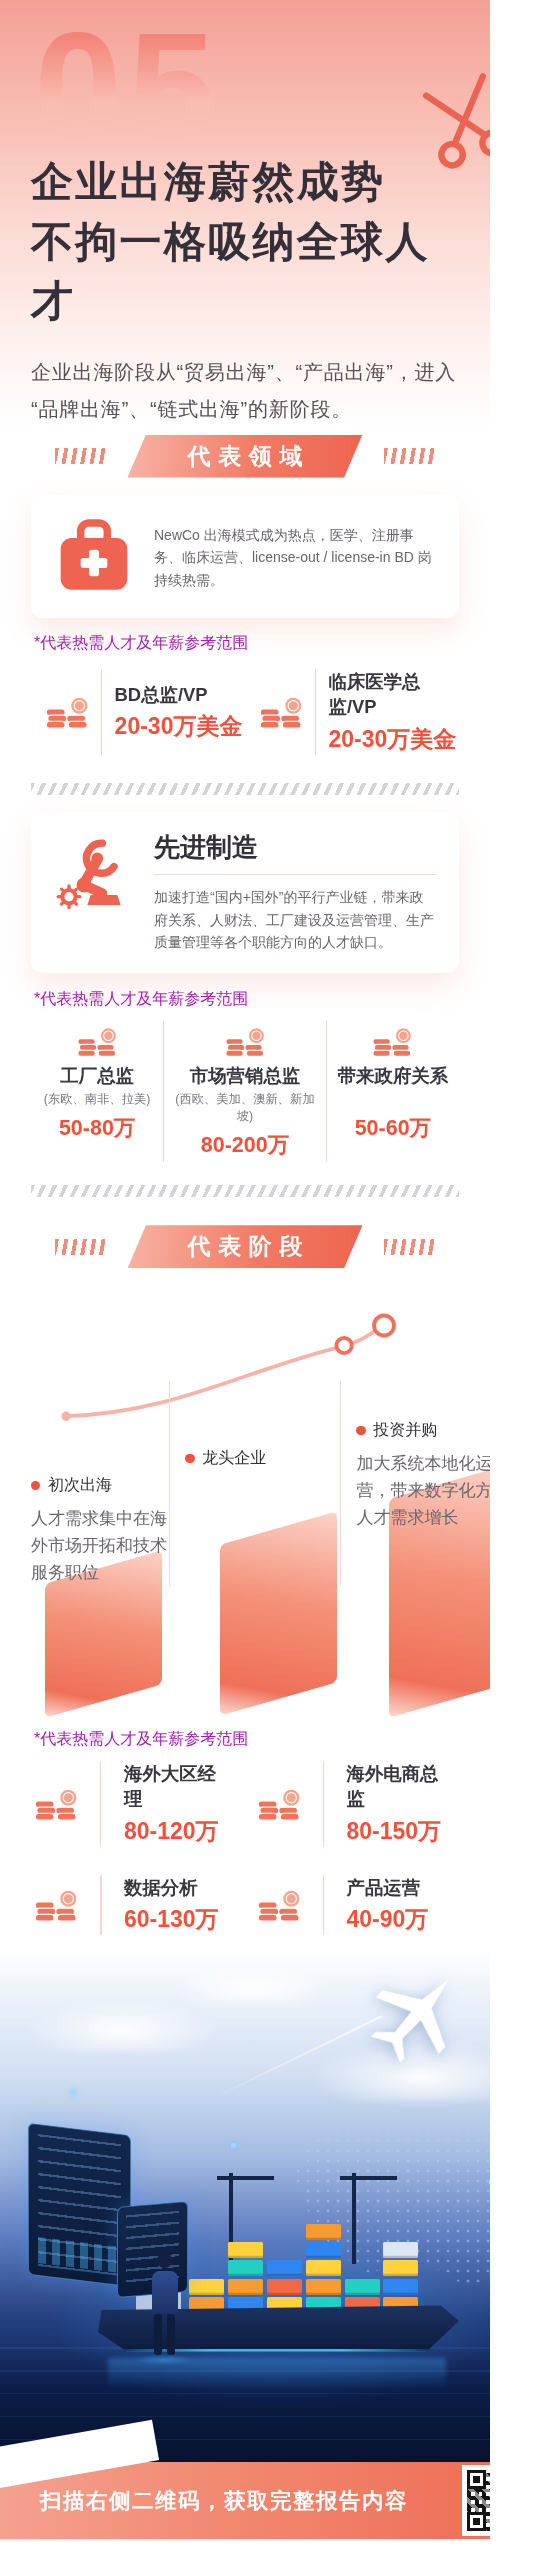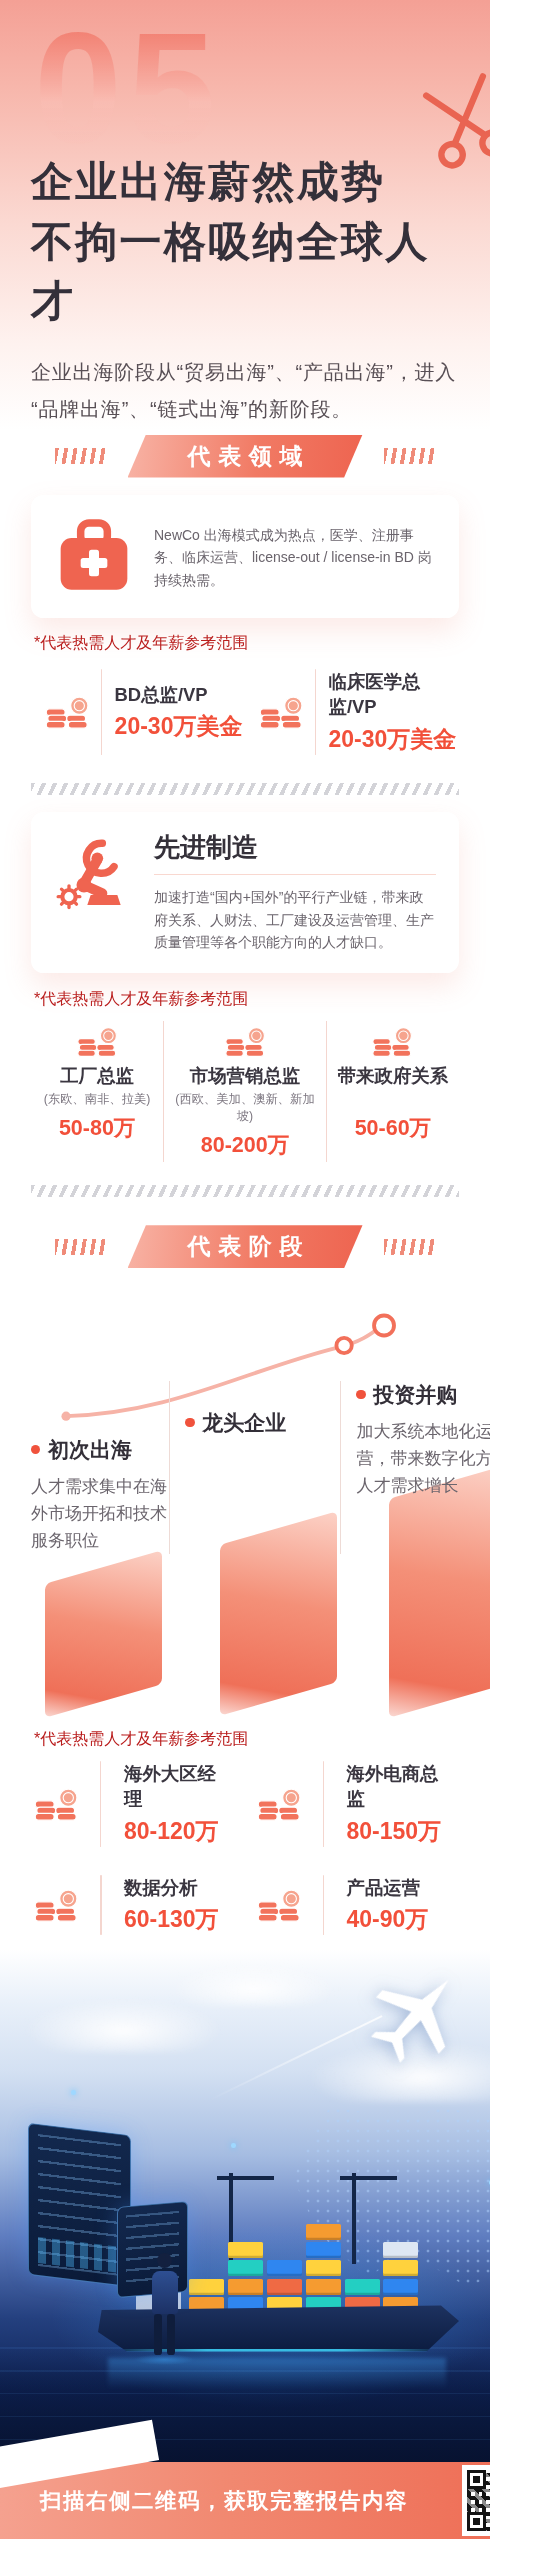--- a/index.html
+++ b/index.html
@@ -28,21 +28,21 @@
  clip-path:polygon(18.4px 0,100% 0,calc(100% - 18.4px) 100%,0 100%);}
 
 
 .card{position:relative;margin:17px 31px 0;background:#fff;border-radius:12.3px;
  box-shadow:0 12.3px 28px rgba(240,140,120,.18);padding:18.4px 23px 20px 23px;display:flex;gap:20px;align-items:flex-start;}
 .card-icon{flex:0 0 80px;width:80px;height:80px;margin-top:4.6px;}
 .card-icon svg{width:100%;height:100%;}
 .card-body{flex:1;}
 .card-title{font-size:26px;font-weight:800;color:#35313a;padding-bottom:9.2px;border-bottom:1.5px solid #f9d8d0;}
 .card-desc{margin-top:10.8px;font-size:14px;color:#6a646c;line-height:1.6;}
-.note{margin:15.4px 34px 0;font-size:16px;color:#b91c1c;}
+.note{margin:15.4px 34px 0;font-size:16px;color:#a21caf;}
 
 
 .roles-2{display:flex;margin:10.8px 31px 0;}
 .roles-2 .role{flex:1;display:flex;gap:10.8px;align-items:center;padding:4.6px 0 4.6px 14px;}
 .role .coins{width:45px;height:38px;flex:0 0 auto;}
 .vsep{width:1.5px;align-self:stretch;background:#f4d6cf;border-radius:0.8px;}
 .role-text{padding-left:1.5px;}
 .role-title{font-size:18.4px;font-weight:600;color:#3a3640;}
 .role-salary{margin-top:4.6px;font-size:23px;font-weight:800;color:#f2503a;}
 
@@ -59,21 +59,21 @@
 .stripe{height:12.3px;margin:23px 31px 0;opacity:.8;
  background:repeating-linear-gradient(115deg,#c8c8ce 0 3.8px,rgba(0,0,0,0) 3.8px 10px);}
 
 
 .stage-visual{position:relative;height:430px;margin-top:15.4px;}
 .curve{position:absolute;left:0;top:0;width:553px;height:146px;z-index:1;}
 .stage-cols{position:absolute;top:97px;left:31px;width:492px;display:flex;z-index:2;}
 .c1{width:138px;padding-top:55px;}
 .c2{width:171px;padding-top:28px;border-left:1.5px solid #eedbd6;padding-left:15.4px;}
 .c3{width:183px;padding-top:0;border-left:1.5px solid #eedbd6;padding-left:15.4px;}
-.stage-title{font-size:21px;font-weight:700;color:#332f38;display:flex;align-items:center;gap:7.7px;}
+.stage-title{font-size:16px;font-weight:400;color:#332f38;display:flex;align-items:center;gap:7.7px;margin-top:39px;}
 .stage-title::before{content:"";flex:0 0 auto;width:9.2px;height:9.2px;border-radius:50%;background:#f0523c;}
 .stage-desc{margin-top:9.2px;font-size:17px;color:#6b656d;line-height:1.6;}
 .ramp{position:absolute;width:117px;border-radius:6.1px;transform:skewY(-16deg);z-index:1;
  background:linear-gradient(205deg,#fcd2c7 0%,#f49078 45%,#ef7058 85%,rgba(239,112,88,.25) 100%);}
 .r1{left:45px;top:283px;height:134px;}
 .r2{left:220px;top:244px;height:171px;}
 .r3{left:389px;top:198px;height:219px;}
 
 
 .roles-grid{display:grid;grid-template-columns:1fr 1fr;gap:28px 23px;margin:10.8px 34px 0;}

